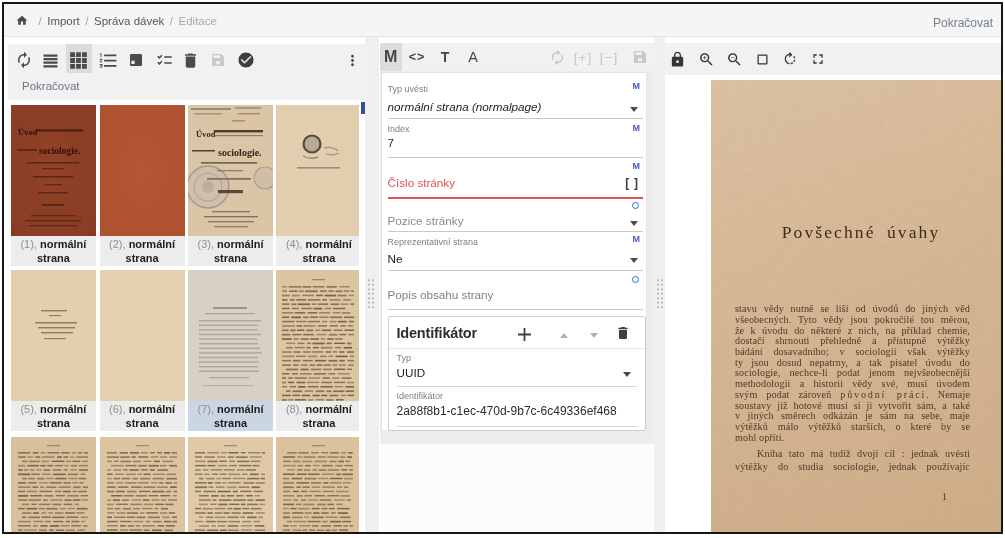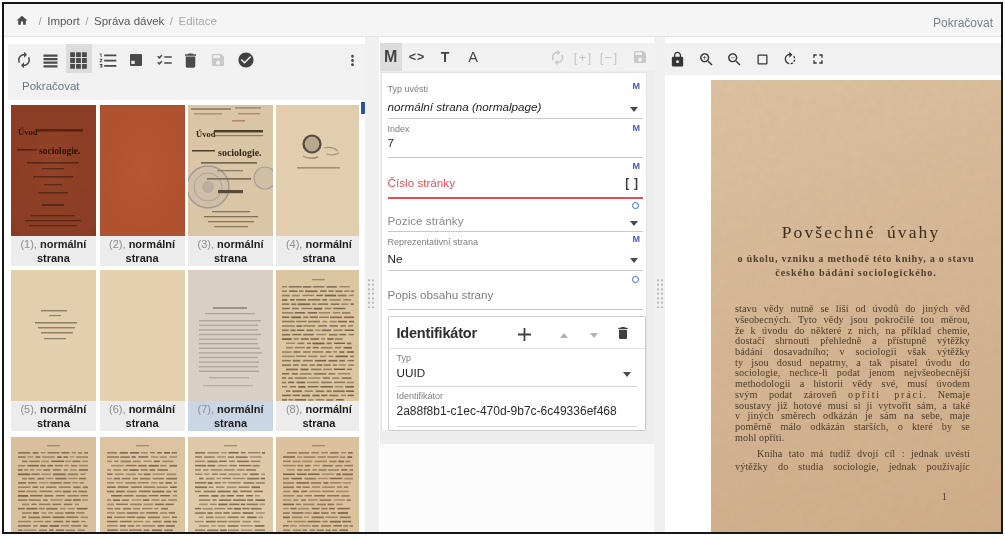--- a/index.html
+++ b/index.html
@@ -1347,31 +1347,30 @@
     </div>
  <div class="a page">
       <svg class="a" style="left:0;top:0" width="290" height="452">
         <filter id="pn">
           <feTurbulence type="fractalNoise" baseFrequency="0.12 0.14" numOctaves="3" stitchTiles="stitch"></feTurbulence>
           <feColorMatrix type="matrix" values="0 0 0 0 0.35 0 0 0 0 0.25 0 0 0 0 0.15 0 0 0 0.5 0"></feColorMatrix>
         </filter>
         <rect width="290" height="452" filter="url(#pn)" opacity="0.2"></rect>
       </svg>
       <div class="a" style="left:10px;right:0;top:142px;text-align:center;font-size:17.5px;word-spacing:5px;letter-spacing:2.1px;color:#3c2c1a">Povšechné úvahy</div>
-      <div class="a" style="left:0;right:0;top:171.5px;text-align:center;font-size:10.2px;line-height:14px;color:#50402e;letter-spacing:0.7px;font-weight:bold">o úkolu, vzniku a methodě této knihy, a o stavu<br><span style="letter-spacing:0.9px">českého bádání sociologického.</span></div>
       <div class="bl" style="top:224.2px">stavu vědy nutně se liší od úvodů do jiných věd</div>
       <div class="bl" style="top:234.9px">všeobecných. Tyto vědy jsou pokročilé tou měrou,</div>
       <div class="bl" style="top:245.6px">že k úvodu do některé z nich, na příklad chemie,</div>
       <div class="bl" style="top:256.3px">dostačí shrnouti přehledně a přístupně výtěžky</div>
       <div class="bl" style="top:267.0px">bádání dosavadního; v sociologii však výtěžky</div>
       <div class="bl" style="top:277.7px">ty jsou dosud nepatrny, a tak pisatel úvodu do</div>
       <div class="bl" style="top:288.4px">sociologie, nechce-li podat jenom nejvšeobecnější</div>
       <div class="bl" style="top:299.1px">methodologii a historii vědy své, musí úvodem</div>
-      <div class="bl" style="top:309.8px">svým podat zároveň <span style="letter-spacing:1.8px">opříti práci</span>. Nemaje</div>
+      <div class="bl" style="top:309.8px">svým podat zároveň <span style="letter-spacing:1.8px">původní práci</span>. Nemaje</div>
       <div class="bl" style="top:320.5px">soustavy již hotové musí si ji vytvořit sám, a také</div>
       <div class="bl" style="top:331.2px">v jiných směrech odkázán je sám na sebe, maje</div>
-      <div class="bl" style="top:341.9px">poměrně málo odkázán starších, o které by se</div>
+      <div class="bl" style="top:341.9px">výtěžků málo výtěžků starších, o které by se</div>
       <div class="bl last" style="top:352.6px">mohl opříti.</div>
       <div class="bl" style="top:369.3px"><span style="margin-left:22px"></span>Kniha tato má tudíž dvojí cíl : jednak uvésti</div>
       <div class="bl" style="top:382.3px">výtěžky do studia sociologie, jednak používajíc</div>
       <div class="a" style="left:231px;top:412px;font-size:9.5px;color:#4a3a26">1</div>
     </div>
 </div>
 
 </body></html>

